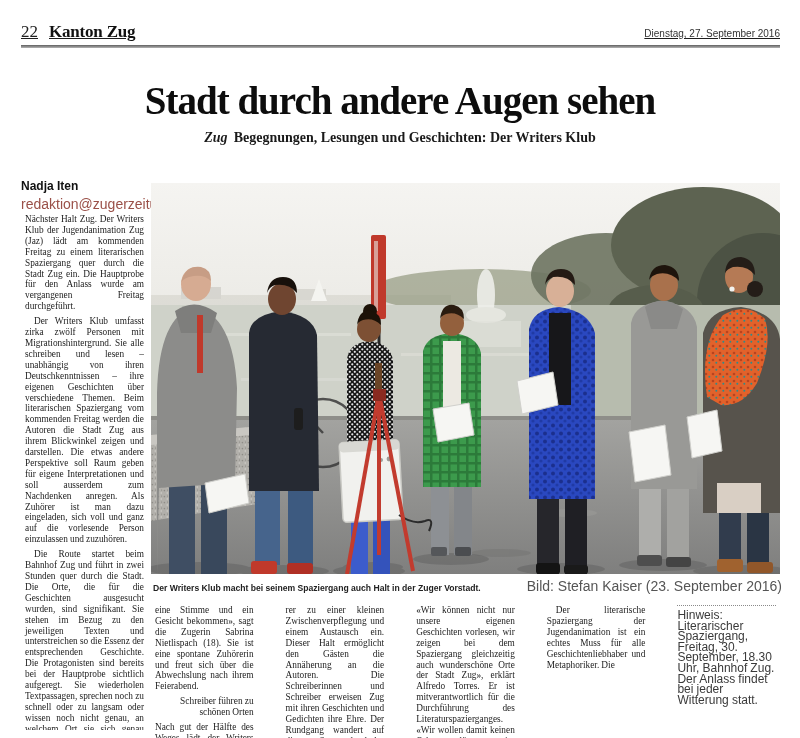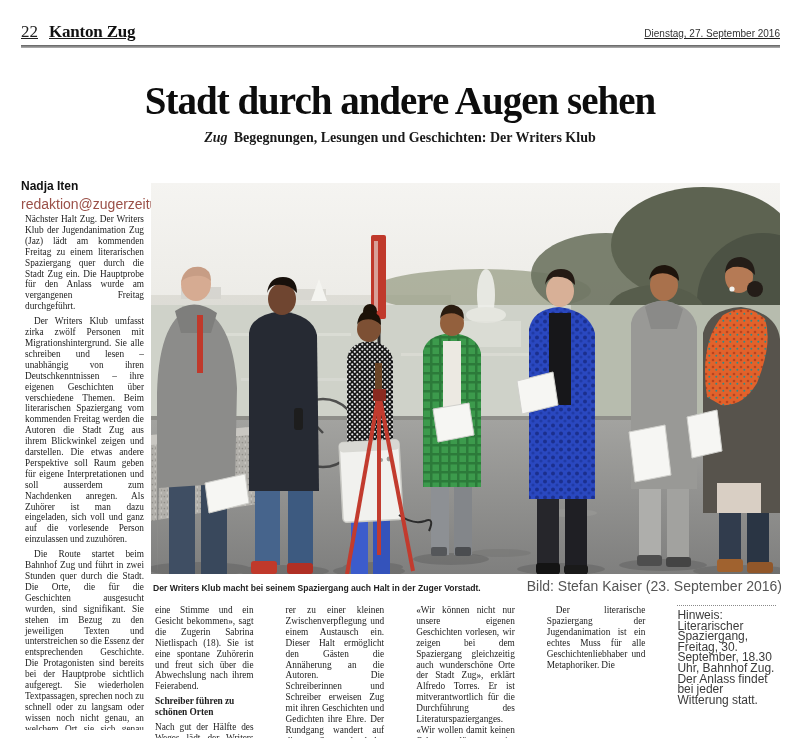--- a/index.html
+++ b/index.html
@@ -43,21 +43,21 @@
 
   
   .captionrow{left:153px;top:578px;width:629px;display:flex;
               font-family:"Liberation Sans",sans-serif;align-items:baseline;}
   .caption{font-size:8.6px;font-weight:bold;color:#222;}
   .credit{margin-left:auto;font-size:14px;color:#555;}
 
   
   .cols{left:151px;top:601px;width:629px;height:137px;display:grid;
         grid-template-columns:repeat(5,1fr);column-gap:24px;overflow:hidden;}
-  .colsub{font-weight:bold;text-align:left;margin:5px 4px 4px 4px;
+  .colsub{font-weight:normal;text-align:right;margin:5px 4px 4px 4px;
           line-height:11px;font-size:9.4px;}
   .hinweis{margin-top:5px;border-top:1px dotted #8a8a8a;padding-top:4px;
            font-family:"Liberation Sans",sans-serif;font-size:12px;
            line-height:10.6px;color:#3a3a3a;text-align:left;hyphens:auto;}
 </style>
 </head>
 <body>
 
 <div class="abs masthead">
   <span class="pagenum">22</span>

